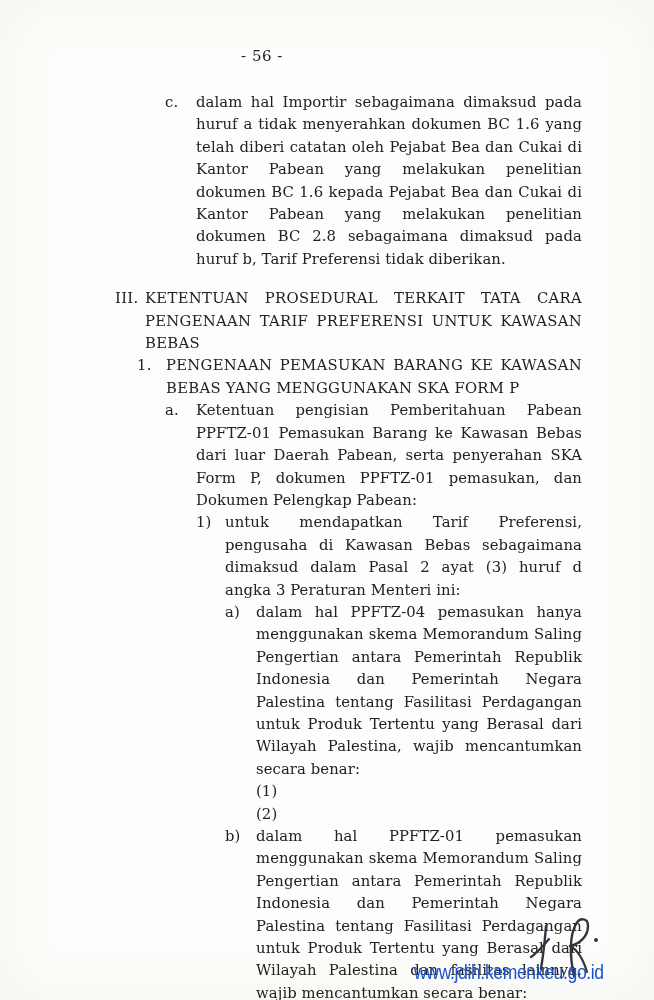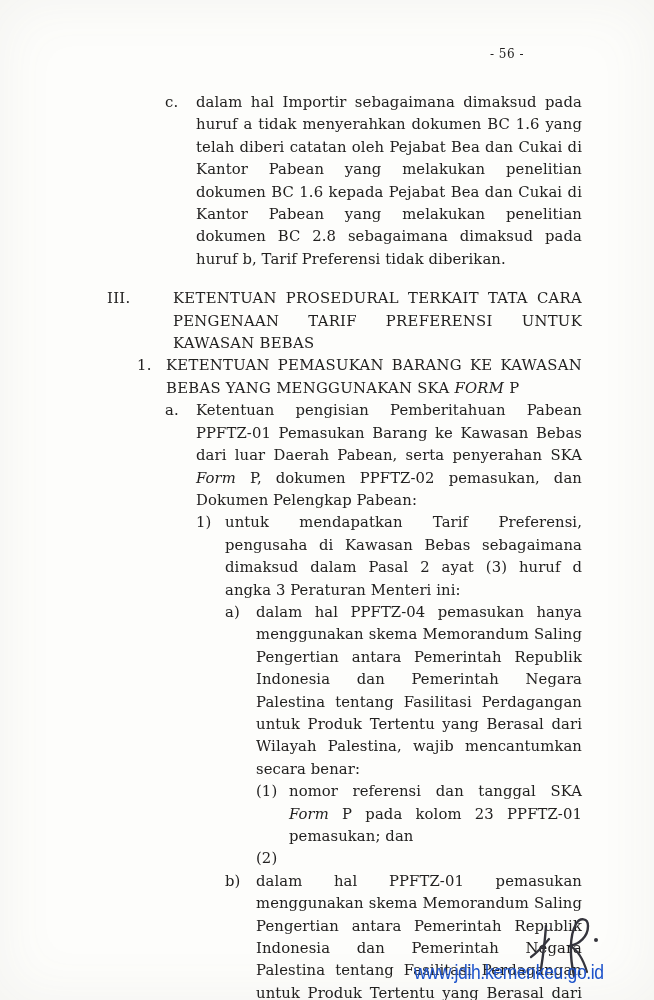--- a/index.html
+++ b/index.html
@@ -9,38 +9,38 @@
     width:654px; height:1000px;
     margin:0 auto;
     background:#fdfdfb;
     overflow:hidden;
     font-family:"DejaVu Serif", serif;
     color:#222120;
     box-shadow: inset 0 0 60px rgba(120,115,105,0.07);
   }
   .page-number {
     position:absolute; top:47px; left:0; width:524px;
-    text-align:right;
-    font-size:12px;
+    text-align:center;
+    font-size:15px;
     letter-spacing:0.5px;
   }
   .doc {
     position:absolute; top:91px; left:105px; width:477px;
     font-size:14.8px;
     line-height:22.4px;
     letter-spacing:0.1px;
   }
   .item { display:flex; }
   .item .marker { flex:none; }
   .item .text { flex:1; text-align:justify; }
   .heading .text, .heading .marker { letter-spacing:0.3px; }
-  .ital { font-style:italic; }
+  .ital { }
 
   
-  .ind-0 { margin-left:2px;gap:36px; }   .ind-0 .marker { width:30px; }
+  .ind-0 { margin-left:10px; }   .ind-0 .marker { width:30px; }
   .ind-1 { margin-left:32px; }  .ind-1 .marker { width:29px; }
   .ind-2 { margin-left:60px; }  .ind-2 .marker { width:31px; }
   .ind-3 { margin-left:91px; }  .ind-3 .marker { width:29px; }
   .ind-4 { margin-left:120px; } .ind-4 .marker { width:31px; }
   .ind-5 { margin-left:151px; } .ind-5 .marker { width:33px; }
 
   .gap-before { margin-top:17px; }
 
   .watermark {
     position:absolute; left:414px; top:961px;
@@ -71,41 +71,40 @@
       <div class="text">dalam hal Importir sebagaimana dimaksud pada huruf a tidak menyerahkan dokumen BC 1.6 yang telah diberi catatan oleh Pejabat Bea dan Cukai di Kantor Pabean yang melakukan penelitian dokumen BC 1.6 kepada Pejabat Bea dan Cukai di Kantor Pabean yang melakukan penelitian dokumen BC 2.8 sebagaimana dimaksud pada huruf b, Tarif Preferensi tidak diberikan.</div>
     </div>
 
     <div class="item ind-0 heading gap-before">
       <span class="marker">III.</span>
       <div class="text">KETENTUAN PROSEDURAL TERKAIT TATA CARA PENGENAAN TARIF PREFERENSI UNTUK KAWASAN BEBAS</div>
     </div>
 
     <div class="item ind-1 heading">
       <span class="marker">1.</span>
-      <div class="text"><span>KETENTUAN PEMASUKAN BARANG KE KAWASAN BEBAS YANG MENGGUNAKAN SKA </span><span class="ital">FORM</span><span> P</span></div>
+      <div class="text"><span>PENGENAAN PEMASUKAN BARANG KE KAWASAN BEBAS YANG MENGGUNAKAN SKA </span><span class="ital">FORM</span><span> P</span></div>
     </div>
 
     <div class="item ind-2">
       <span class="marker">a.</span>
-      <div class="text"><span>Ketentuan pengisian Pemberitahuan Pabean PPFTZ-01 Pemasukan Barang ke Kawasan Bebas dari luar Daerah Pabean, serta penyerahan SKA </span><span class="ital">Form</span><span> P, dokumen PPFTZ-02 pemasukan, dan Dokumen Pelengkap Pabean:</span></div>
+      <div class="text"><span>Ketentuan pengisian Pemberitahuan Pabean PPFTZ-01 Pemasukan Barang ke Kawasan Bebas dari luar Daerah Pabean, serta penyerahan SKA </span><span class="ital">Form</span><span> P, dokumen PPFTZ-01 pemasukan, dan Dokumen Pelengkap Pabean:</span></div>
     </div>
 
     <div class="item ind-3">
       <span class="marker">1)</span>
       <div class="text">untuk mendapatkan Tarif Preferensi, pengusaha di Kawasan Bebas sebagaimana dimaksud dalam Pasal 2 ayat (3) huruf d angka 3 Peraturan Menteri ini:</div>
     </div>
 
     <div class="item ind-4">
       <span class="marker">a)</span>
       <div class="text">dalam hal PPFTZ-04 pemasukan hanya menggunakan skema Memorandum Saling Pengertian antara Pemerintah Republik Indonesia dan Pemerintah Negara Palestina tentang Fasilitasi Perdagangan untuk Produk Tertentu yang Berasal dari Wilayah Palestina, wajib mencantumkan secara benar:</div>
     </div>
 
     <div class="item ind-5">
       <span class="marker">(1)</span>
-      <div class="text"><span>nomor referensi dan tanggal SKA </span><span class="ital">Form</span><span> P pada kolom 23 PPFTZ-01 pemasukan; dan</span></div>
     </div>
 
     <div class="item ind-5">
       <span class="marker">(2)</span>
     </div>
 
     <div class="item ind-4">
       <span class="marker">b)</span>
       <div class="text">dalam hal PPFTZ-01 pemasukan menggunakan skema Memorandum Saling Pengertian antara Pemerintah Republik Indonesia dan Pemerintah Negara Palestina tentang Fasilitasi Perdagangan untuk Produk Tertentu yang Berasal dari Wilayah Palestina dan fasilitas lainnya, wajib mencantumkan secara benar:</div>
     </div>

